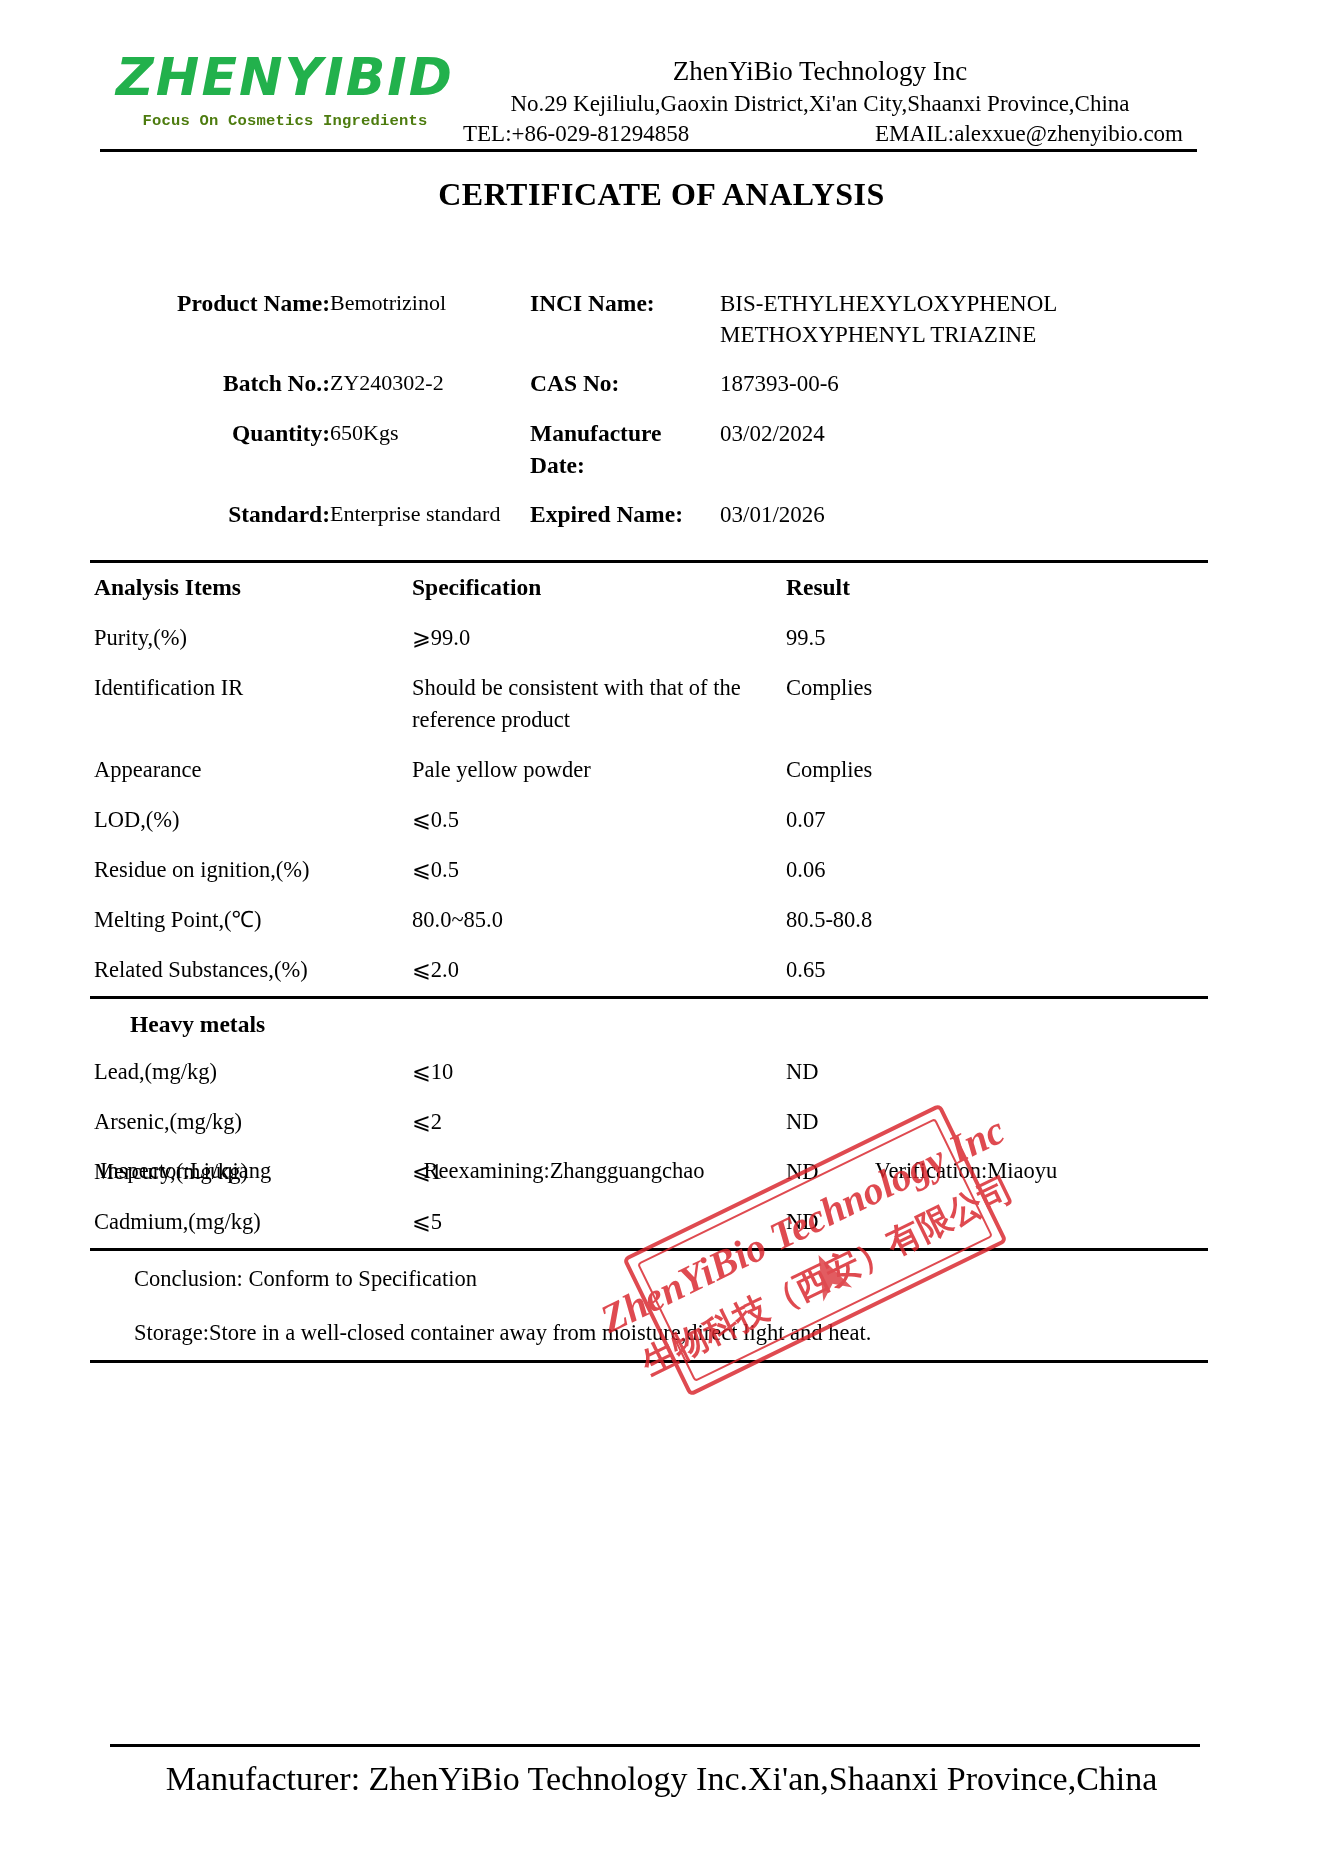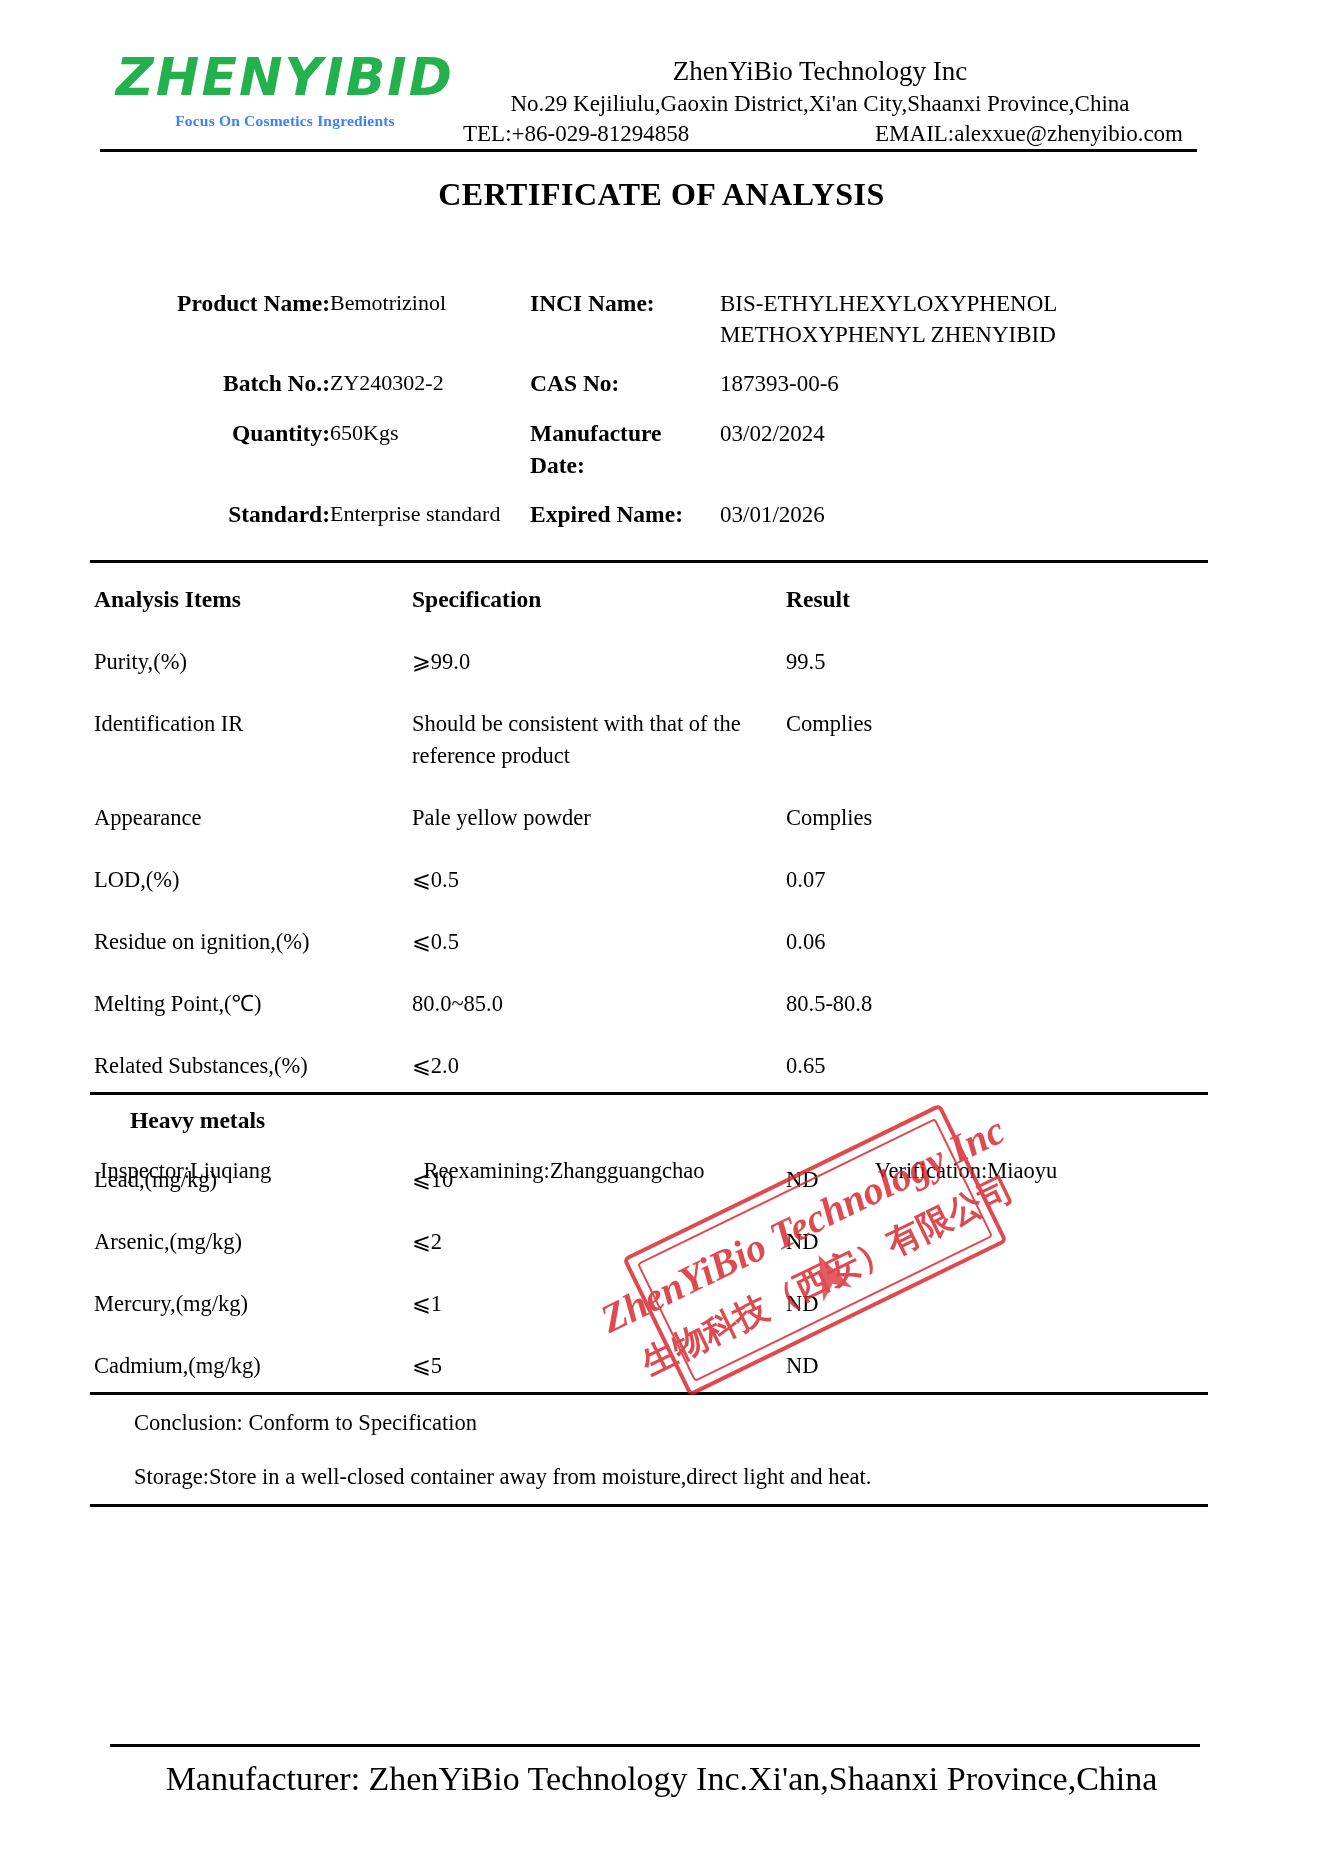--- a/index.html
+++ b/index.html
@@ -42,24 +42,24 @@
     font-weight: 700;
     font-style: italic;
     font-size: 51px;
     letter-spacing: 2px;
     color: #22b14c;
     line-height: 1;
     transform: scaleX(1.02);
   }
   .logo-tag {
     margin-top: 9px;
-    font-family: Liberation Serif, serif;
+    font-family: Liberation Mono, monospace;
     font-weight: 700;
     font-size: 15.5px;
-    color: #3b82f6;
+    color: #4d7c0f;
     letter-spacing: 0.2px;
   }
   .company-block {
     position: absolute;
     left: 345px;
     top: 12px;
     width: 750px;
     text-align: center;
   }
   .company-name {
@@ -143,21 +143,21 @@
     width: 1118px;
   }
   .rule-thick {
     height: 3px;
     background: #000000;
     width: 100%;
   }
   .trow {
     display: flex;
     align-items: flex-start;
-    padding: 20px 0 11px 4px;
+    padding: 8px 0 11px 4px;
   }
   .c1 { width: 318px; font-size: 22.5px; line-height: 1.38; }
   .c2 { width: 360px; font-size: 22.5px; line-height: 1.38; padding-right: 14px; }
   .c3 { width: 360px; font-size: 22.5px; line-height: 1.38; }
   .thead .c1, .thead .c2, .thead .c3 {
     font-weight: 700;
     font-size: 23.5px;
   }
   .section-head {
     font-weight: 700;
@@ -237,21 +237,21 @@
 
   <div class="doc-title">CERTIFICATE OF ANALYSIS</div>
 
   <div class="info">
     <div class="info-row">
       <div class="info-label">Product Name:</div>
       <div class="info-value">Bemotrizinol</div>
       <div class="info-label2">INCI Name:</div>
       <div class="info-value2">
         <div>BIS-ETHYLHEXYLOXYPHENOL</div>
-        <div>METHOXYPHENYL ZHENYIBID</div>
+        <div>METHOXYPHENYL TRIAZINE</div>
       </div>
     </div>
     <div class="info-row">
       <div class="info-label">Batch No.:</div>
       <div class="info-value">ZY240302-2</div>
       <div class="info-label2">CAS No:</div>
       <div class="info-value2">187393-00-6</div>
     </div>
     <div class="info-row">
       <div class="info-label">Quantity:</div>

